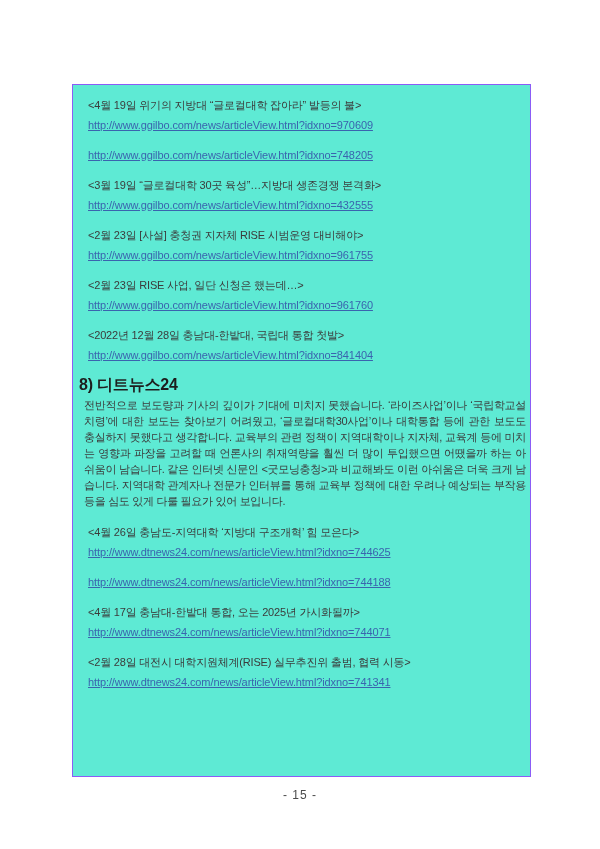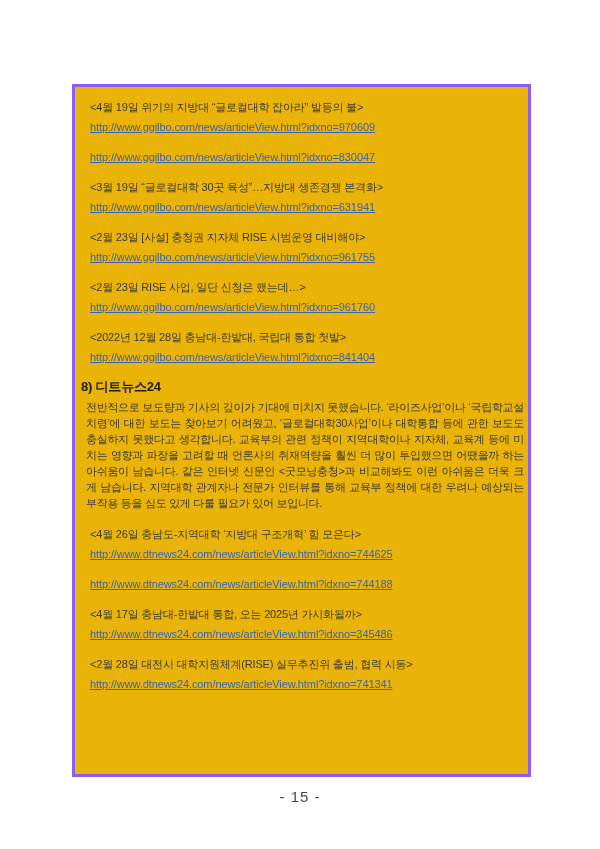--- a/index.html
+++ b/index.html
@@ -19,24 +19,24 @@
     position: absolute;
     inset: 0;
     background: #ffffff;
   }
   .content-border-box {
     position: absolute;
     left: 72px;
     top: 84px;
     width: 459px;
     height: 693px;
-    border: 3px solid #8b5cf6;
+    border: 1px solid #8b5cf6;
     padding: 10px 4px 0 3px;
     overflow: hidden;
-    background: #eab308;
+    background: #5eead4;
   }
   .article-entry {
     margin: 0 0 10px 12px;
   }
   .article-title {
     font-size: 11px;
     line-height: 20px;
     color: #3b3b3b;
     letter-spacing: -0.2px;
     white-space: nowrap;
@@ -47,67 +47,67 @@
     font-size: 11px;
     line-height: 19px;
     color: #3a64ae;
     text-decoration: underline;
     letter-spacing: -0.1px;
     cursor: pointer;
     text-align: right;
   }
   .section-heading {
     margin: 2px 0 2px 3px;
-    font-size: 13px;
+    font-size: 16px;
     line-height: 20px;
     font-weight: bold;
     color: #1d1d1d;
     letter-spacing: -0.2px;
   }
   .section-paragraph {
     margin: 0 0 13px 8px;
     font-size: 11px;
     line-height: 16px;
     color: #3b3b3b;
     text-align: justify;
     letter-spacing: -0.3px;
     word-break: break-all;
   }
   .page-number {
     position: absolute;
     left: 0;
     top: 788px;
     width: 100%;
     text-align: center;
-    font-size: 15px;
+    font-size: 12px;
     color: #4a4a4a;
     letter-spacing: 1px;
   }
 </style>
 </head>
 <body>
 
 <div class="doc-page">
 
   <div class="content-border-box">
 
     <div>
 
       <div class="article-entry">
         <div class="article-title">&lt;4월 19일 위기의 지방대 “글로컬대학 잡아라” 발등의 불&gt;</div>
         <a class="article-link">http://www.ggilbo.com/news/articleView.html?idxno=970609</a>
       </div>
 
       <div class="article-entry">
-        <a class="article-link">http://www.ggilbo.com/news/articleView.html?idxno=830047</a>
+        <a class="article-link">http://www.ggilbo.com/news/articleView.html?idxno=748205</a>
       </div>
 
       <div class="article-entry">
         <div class="article-title">&lt;3월 19일 “글로컬대학 30곳 육성”…지방대 생존경쟁 본격화&gt;</div>
-        <a class="article-link">http://www.ggilbo.com/news/articleView.html?idxno=631941</a>
+        <a class="article-link">http://www.ggilbo.com/news/articleView.html?idxno=432555</a>
       </div>
 
       <div class="article-entry">
         <div class="article-title">&lt;2월 23일 [사설] 충청권 지자체 RISE 시범운영 대비해야&gt;</div>
         <a class="article-link">http://www.ggilbo.com/news/articleView.html?idxno=961755</a>
       </div>
 
       <div class="article-entry">
         <div class="article-title">&lt;2월 23일 RISE 사업, 일단 신청은 했는데…&gt;</div>
         <a class="article-link">http://www.ggilbo.com/news/articleView.html?idxno=961760</a>
@@ -129,21 +129,21 @@
         <div class="article-title">&lt;4월 26일 충남도-지역대학 ‘지방대 구조개혁’ 힘 모은다&gt;</div>
         <a class="article-link">http://www.dtnews24.com/news/articleView.html?idxno=744625</a>
       </div>
 
       <div class="article-entry">
         <a class="article-link">http://www.dtnews24.com/news/articleView.html?idxno=744188</a>
       </div>
 
       <div class="article-entry">
         <div class="article-title">&lt;4월 17일 충남대-한밭대 통합, 오는 2025년 가시화될까&gt;</div>
-        <a class="article-link">http://www.dtnews24.com/news/articleView.html?idxno=345486</a>
+        <a class="article-link">http://www.dtnews24.com/news/articleView.html?idxno=744071</a>
       </div>
 
 
       <div class="article-entry">
         <div class="article-title">&lt;2월 28일 대전시 대학지원체계(RISE) 실무추진위 출범, 협력 시동&gt;</div>
         <a class="article-link">http://www.dtnews24.com/news/articleView.html?idxno=741341</a>
       </div>
 
     </div>
 

